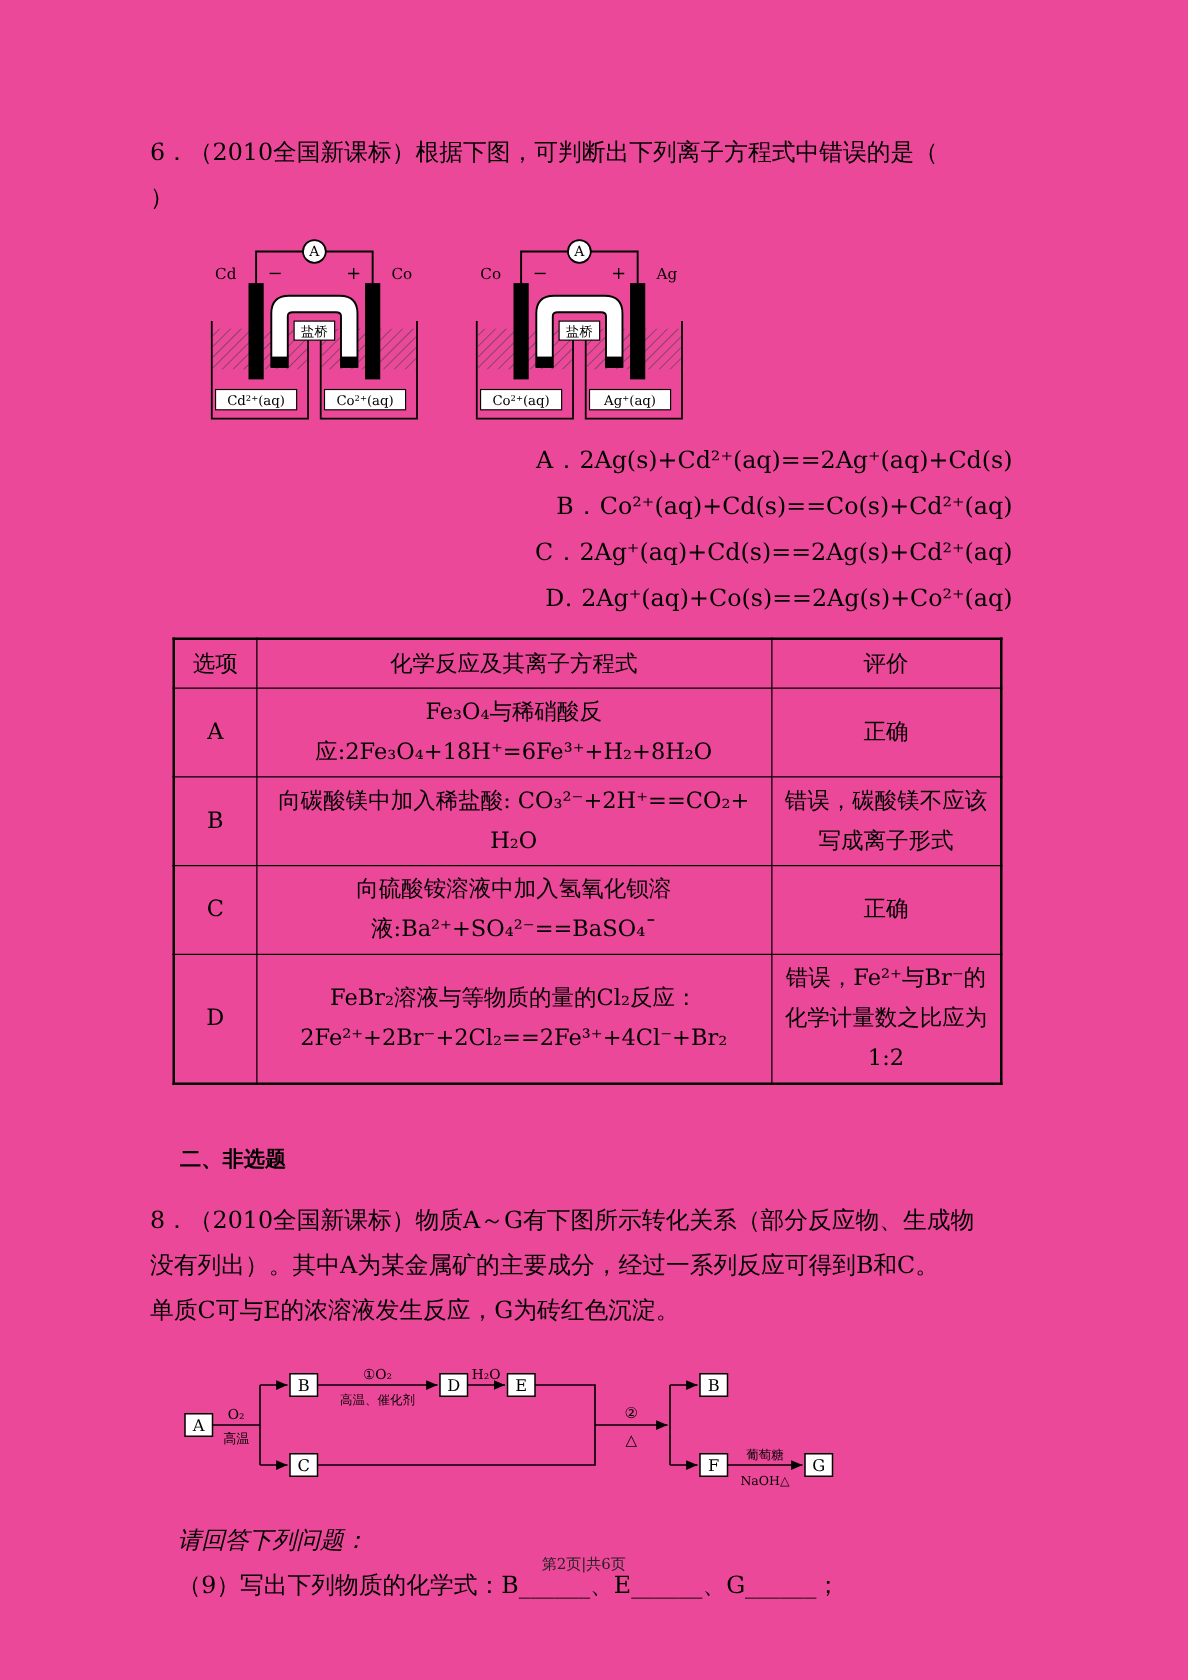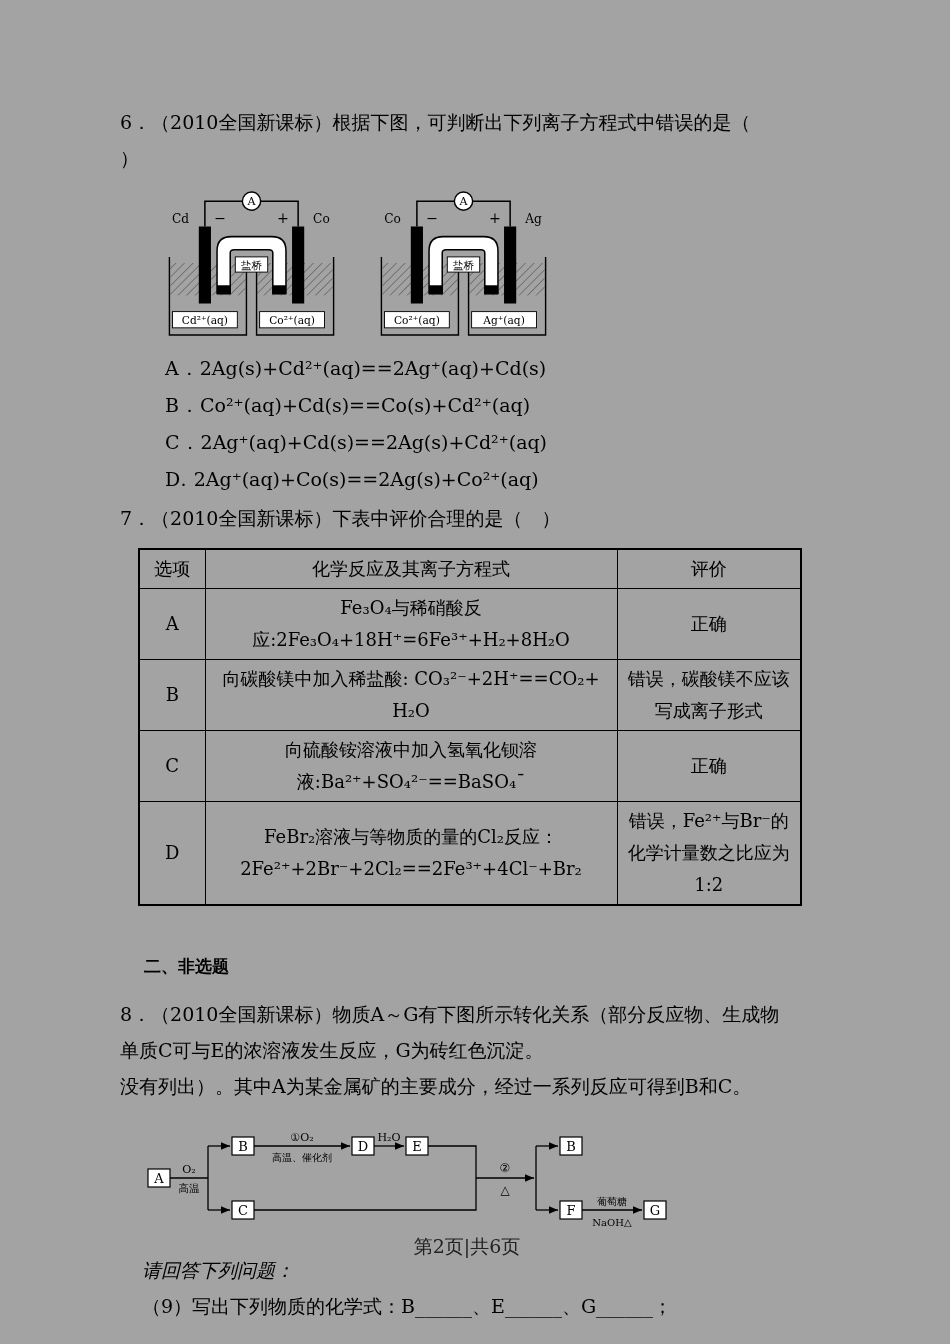--- a/index.html
+++ b/index.html
@@ -1,34 +1,34 @@
 <!DOCTYPE html>
 <html><head>
 <meta charset="utf-8">
 <style>
   * { box-sizing: border-box; }
   html,body { margin:0; padding:0; background:#ffffff; }
   body { font-family:"DejaVu Serif","Liberation Serif",serif; color:#000; }
-  .page { position:relative; width:950px; height:1344px; background:#a3a3a3; padding:104px 140px 0 120px; overflow:hidden; }
+  .page { position:relative; width:950px; height:1344px; background:#ec4899; padding:104px 140px 0 120px; overflow:hidden; }
   .line { font-size:19px; line-height:36px; margin:0; }
   .indent1 { margin-left:22px; }
   .cells-row { display:flex; gap:34px; margin:14px 0 0 42px; }
-  .options { margin-top:10px; }
+  .options { margin-top:10px;text-align:right; }
   .option { font-size:19px; line-height:37px; margin:0 0 0 45px; }
   .option .opt-label { letter-spacing:1px; }
   .eval-table { border-collapse:collapse; table-layout:fixed; width:662px; margin:12px 0 0 18px; font-size:18px; border:2px solid #000; }
   .eval-table th, .eval-table td { border:1px solid #000; text-align:center; vertical-align:middle; padding:3px 6px; line-height:32px; font-weight:normal; }
   .eval-table th { height:36px;font-family:Liberation Serif, serif; }
   .col-option { width:66px; }
   .col-reaction { width:412px; }
   .col-eval { width:184px; }
   .section-title { font-size:17px; font-weight:bold; margin:42px 0 0 24px; line-height:36px; }
   .q8-stem { margin-top:12px; }
   .flow-wrap { margin:26px 0 0 24px; }
-  .footer { position:absolute; left:0; right:16px; bottom:84px; text-align:center; font-size:19px; color:#222; }
+  .footer { position:absolute; left:0; right:16px; bottom:84px; text-align:center; font-size:12px; color:#222; }
   svg text { font-family:"DejaVu Serif","Liberation Serif",serif; fill:#000; }
 </style>
 </head>
 <body>
 
 <div class="page">
 
   <p class="line">6．（2010全国新课标）根据下图，可判断出下列离子方程式中错误的是（</p>
   <p class="line">）</p>
 
@@ -125,21 +125,20 @@
     </svg>
   </div>
 
   <div class="options">
     <p class="option"><span class="opt-label">A．</span><span>2Ag(s)+Cd²⁺(aq)==2Ag⁺(aq)+Cd(s)</span></p>
     <p class="option"><span class="opt-label">B．</span><span>Co²⁺(aq)+Cd(s)==Co(s)+Cd²⁺(aq)</span></p>
     <p class="option"><span class="opt-label">C．</span><span>2Ag⁺(aq)+Cd(s)==2Ag(s)+Cd²⁺(aq)</span></p>
     <p class="option"><span class="opt-label">D.</span> <span>2Ag⁺(aq)+Co(s)==2Ag(s)+Co²⁺(aq)</span></p>
   </div>
 
-  <p class="line" style="margin-top:2px;">7．（2010全国新课标）下表中评价合理的是（　）</p>
 
   <table class="eval-table">
     <colgroup>
         <col class="col-option">
         <col class="col-reaction">
         <col class="col-eval">
       </colgroup>
     <thead>
       <tr>
         <th>选项</th>
@@ -168,22 +167,22 @@
         <td>FeBr₂溶液与等物质的量的Cl₂反应：2Fe²⁺+2Br⁻+2Cl₂==2Fe³⁺+4Cl⁻+Br₂</td>
         <td>错误，Fe²⁺与Br⁻的化学计量数之比应为 1:2</td>
       </tr>
     </tbody>
   </table>
 
   <p class="section-title">二、非选题</p>
 
   <div class="q8-stem">
     <p class="line">8．（2010全国新课标）物质A～G有下图所示转化关系（部分反应物、生成物</p>
+    <p class="line">没有列出）。其中A为某金属矿的主要成分，经过一系列反应可得到B和C。</p>
     <p class="line">单质C可与E的浓溶液发生反应，G为砖红色沉淀。</p>
-    <p class="line">没有列出）。其中A为某金属矿的主要成分，经过一系列反应可得到B和C。</p>
   </div>
 
   <div class="flow-wrap">
     <svg width="545" height="100" viewBox="0 0 545 100" xmlns="http://www.w3.org/2000/svg">
       <defs>
         <marker id="arrw" markerWidth="8" markerHeight="8" refX="7" refY="3" orient="auto">
           <path d="M0,0 L7,3 L0,6 Z" fill="#000"></path>
         </marker>
       </defs>
       <g fill="none" stroke="#000" stroke-width="1.3">

